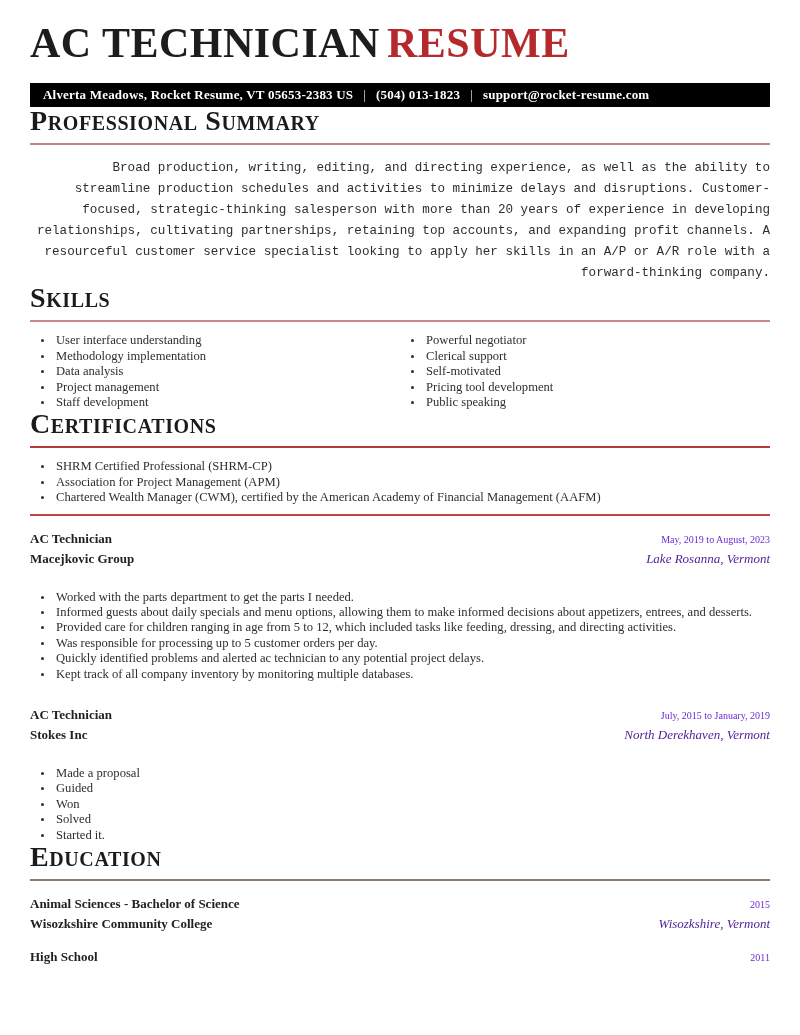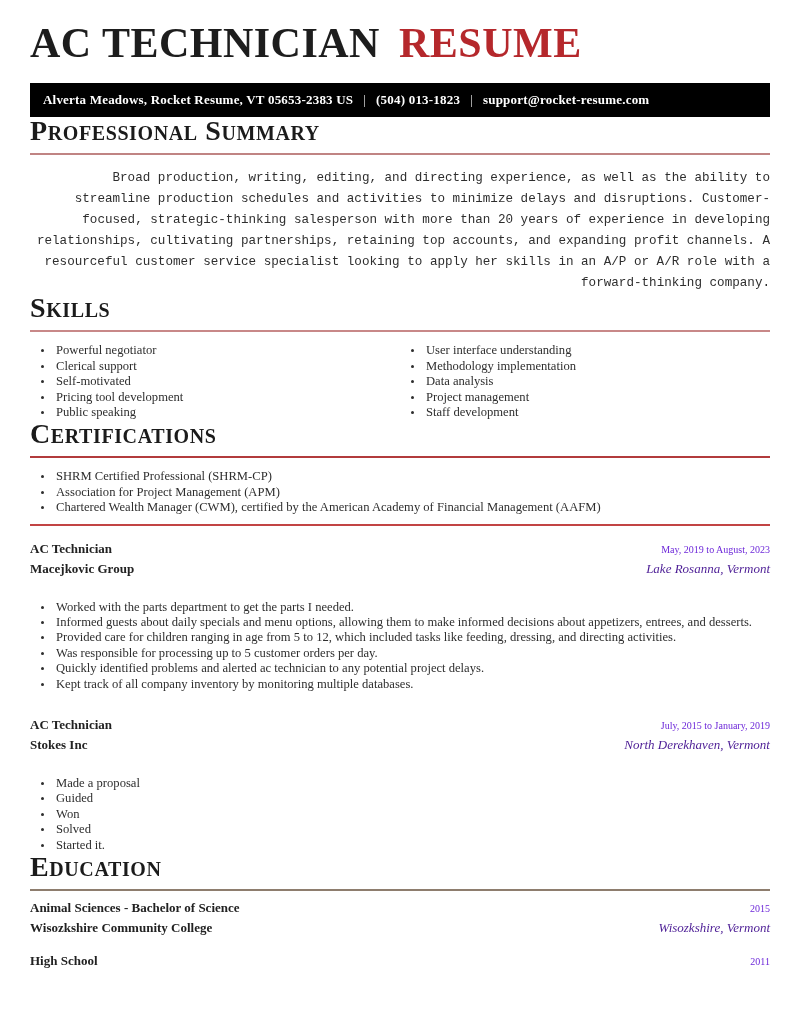--- a/index.html
+++ b/index.html
@@ -10,23 +10,23 @@
     color: #2e2e2e;
   }
   .page { width: 800px; height: 1035px; padding: 0 30px; background: #fff; }
 
   
   .doc-title {
     margin-top: 21px;
     font-size: 42px; line-height: 1.08; font-weight: bold;
     letter-spacing: 0.5px; color: #1d1d1d; white-space: nowrap;
   }
-  .doc-title .accent { margin-left: 19px; text-align: center; }
+  .doc-title .accent { margin-left: 7px; text-align: center; }
   .contact-bar {
-    margin-top: 17px; height: 34px;
+    margin-top: 17px; height: 24px;
     background: #000; color: #fff;
     display: flex; align-items: center;
     padding: 0 13px;
     font-size: 13px; font-weight: bold; letter-spacing: 0.2px; text-align: right;
   }
   .contact-bar .sep { margin: 0 10px; font-weight: normal; color: #e8e8e8; }
 
   
   .section-heading {
     font-variant: small-caps;
@@ -59,21 +59,21 @@
   .row { display: flex; justify-content: space-between; align-items: baseline; }
   .row + .row { margin-top: 4px; }
   .job-title, .company, .degree, .school {
     font-weight: bold; font-size: 13px; color: #222;
   }
   .dates, .year { font-size: 10px; color: #6d28d9; text-align: center; }
   .location { font-size: 13px; font-style: italic; color: #4c1d95; }
   .job ul.bullets { margin-top: 23px; }
 
   
-  .edu-entry { margin-top: 9px; }
+  .edu-entry { margin-top: 15px; }
   .edu-entry + .edu-entry { margin-top: 17px; }
 </style>
 </head>
 <body>
 
 <div class="page">
 
   <div class="doc-title">
     <span>AC TECHNICIAN</span><span class="accent" style="color: rgb(181, 40, 44);">RESUME</span>
   </div>
@@ -91,42 +91,42 @@
     <div class="section-rule" style="background-color: rgb(192, 132, 131);"></div>
     <p class="summary-text">Broad production, writing, editing, and directing experience, as well as the ability to streamline production schedules and activities to minimize delays and disruptions. Customer-focused, strategic-thinking salesperson with more than 20 years of experience in developing relationships, cultivating partnerships, retaining top accounts, and expanding profit channels. A resourceful customer service specialist looking to apply her skills in an A/P or A/R role with a forward-thinking company.</p>
   </div>
 
   <div class="section">
     <div class="section-heading">Skills</div>
     <div class="section-rule" style="background-color: rgb(200, 136, 136);"></div>
     <div class="skills-columns">
       <ul class="bullets">
 
-          <li>Powerful negotiator</li>
-
-          <li>Clerical support</li>
-
-          <li>Self-motivated</li>
-
-          <li>Pricing tool development</li>
-
-          <li>Public speaking</li>
+          <li>User interface understanding</li>
+
+          <li>Methodology implementation</li>
+
+          <li>Data analysis</li>
+
+          <li>Project management</li>
+
+          <li>Staff development</li>
 
       </ul>
       <ul class="bullets">
 
-          <li>User interface understanding</li>
-
-          <li>Methodology implementation</li>
-
-          <li>Data analysis</li>
-
-          <li>Project management</li>
-
-          <li>Staff development</li>
+          <li>Powerful negotiator</li>
+
+          <li>Clerical support</li>
+
+          <li>Self-motivated</li>
+
+          <li>Pricing tool development</li>
+
+          <li>Public speaking</li>
 
       </ul>
     </div>
   </div>
 
   <div class="section">
     <div class="section-heading">Certifications</div>
     <div class="section-rule" style="background-color: rgb(178, 59, 60);"></div>
     <ul class="bullets">
 

